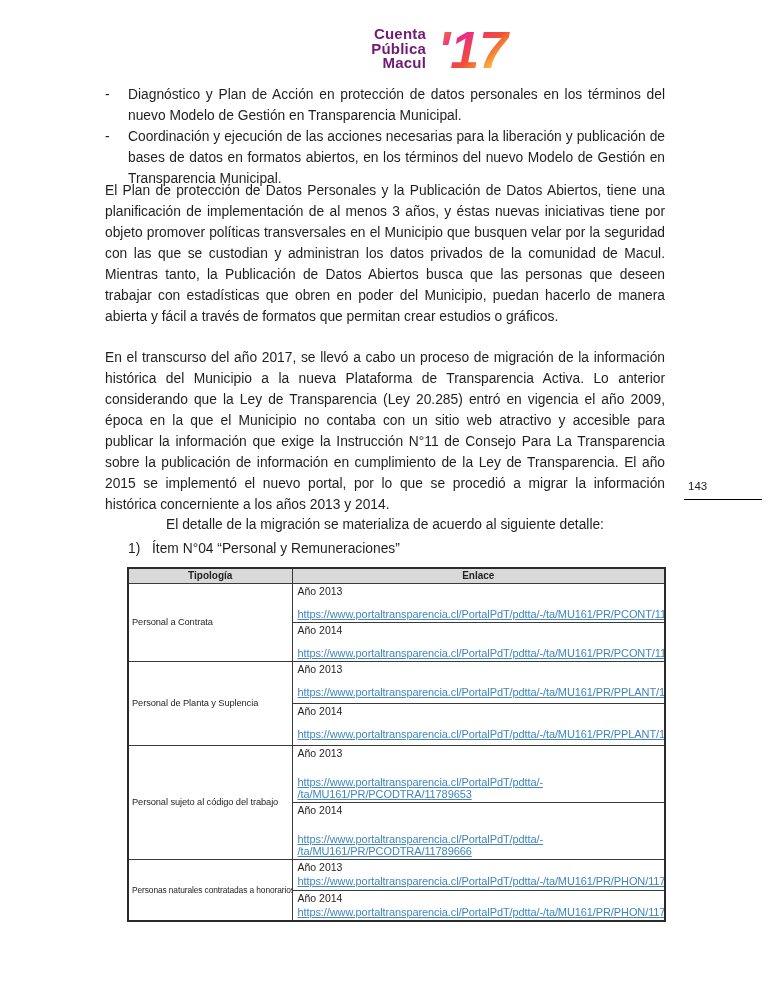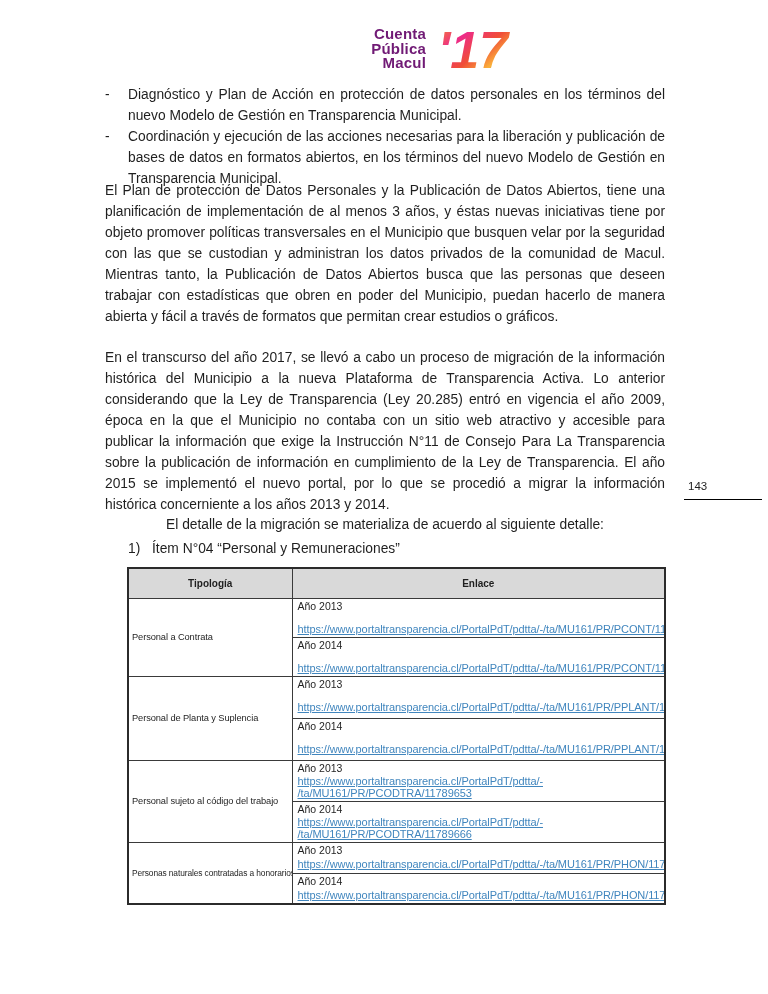--- a/index.html
+++ b/index.html
@@ -84,21 +84,21 @@
     border-collapse: collapse;
     table-layout: fixed;
   }
   .mig-table th, .mig-table td {
     border: 1px solid #3a3a3a;
     vertical-align: top;
     overflow: hidden;
   }
   .mig-table { border: 2px solid #2b2b2b; }
   .mig-table th {
-    height: 30px;
+    height: 15px;
     background: #D9D9D9;
     font-size: 10px;
     font-weight: bold;
     text-align: center;
     vertical-align: middle;
     padding: 0;
   }
   .col-tip { width: 164px; }
   .col-enl { width: 373px; }
   td.tipologia {
@@ -117,21 +117,21 @@
     color: #4186BE;
     text-decoration: underline;
     white-space: pre-line;
     letter-spacing: -0.1px;
   }
   tr.h38 { height: 38px; }
   tr.h37 { height: 37px; }
   tr.h42 { height: 42px; }
   tr.h31 { height: 31px; }
   .gap a.tlink { margin-top: 11px; }
-  .wrapl a.tlink { margin-top: 1px; }
+  .wrapl a.tlink { margin-top: 17px; }
   .compact a.tlink { margin-top: 2px; }
 </style>
 </head>
 <body>
 
 <div class="page">
 
   <div class="logo-text">
     <div>Cuenta</div>
     <div>Pública</div>

